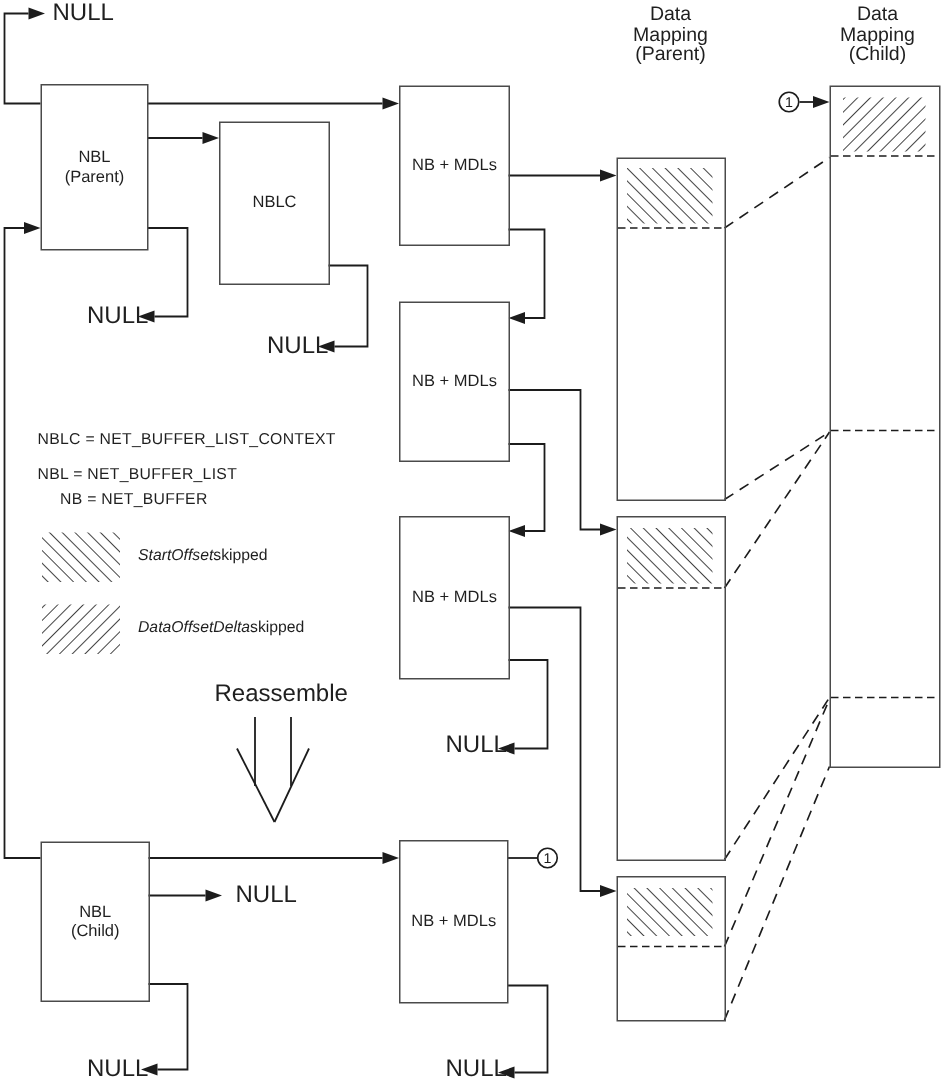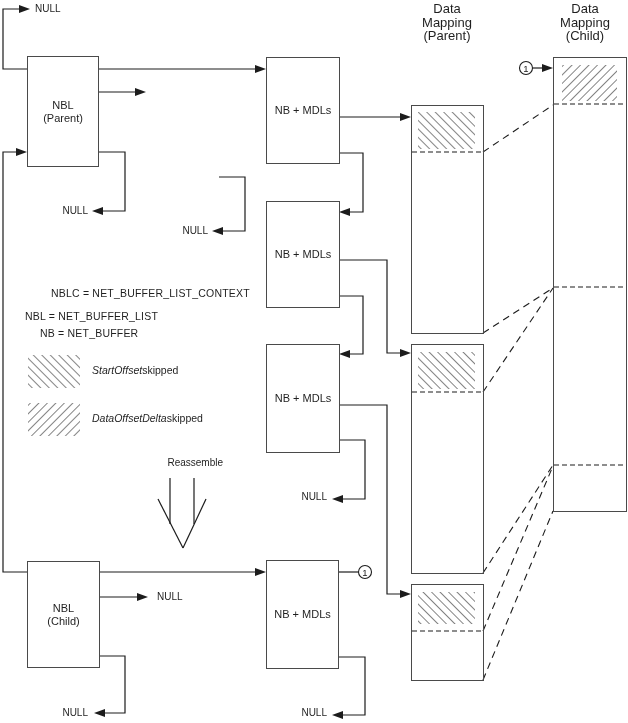--- a/index.html
+++ b/index.html
@@ -12,21 +12,21 @@
     overflow:hidden;
   }
   #wires{position:absolute;left:0;top:0;}
   .box{
     position:absolute;border:1px solid var(--box);background:transparent;
     display:flex;align-items:center;justify-content:center;text-align:center;
     font-size:11px;line-height:13px;box-sizing:border-box;
   }
   .box .bl{display:block;}
   .lbl{
-    position:absolute;font-size:10px;line-height:11px;white-space:nowrap;
+    position:absolute;font-size:16px;line-height:11px;white-space:nowrap;
     color:var(--text);
   }
   .lbl.r{text-align:right;}
   .lbl.c{text-align:right;white-space:normal;}
   .hdr{
     position:absolute;width:100px;text-align:center;font-size:13px;
     line-height:13.5px;color:var(--text);
   }
   .legend-row{position:absolute;font-size:10.5px;white-space:nowrap;}
   .term{font-style:italic;}
@@ -131,20 +131,23 @@
     </g>
   </svg>
 
   <div class="box" style="left:27px;top:56px;width:72px;height:111px;">
     <div>
       <span class="bl">NBL</span>
       <span class="bl">(Parent)</span>
     </div>
   </div>
 
+  <div class="box" style="left:146px;top:81px;width:74px;height:109px;">
+    <span>NBLC</span>
+  </div>
 
   <div class="box" style="left:266px;top:57px;width:74px;height:107px;">
     <span>NB + MDLs</span>
   </div>
 
   <div class="box" style="left:266px;top:201px;width:74px;height:107px;">
     <span>NB + MDLs</span>
   </div>
 
   <div class="box" style="left:266px;top:344px;width:74px;height:109px;">
@@ -179,21 +182,21 @@
   </div>
 
   <div class="lbl" style="left:35px;top:3px;">NULL</div>
   <div class="lbl r" style="left:58px;top:205px;width:30px;">NULL</div>
   <div class="lbl r" style="left:178px;top:225px;width:30px;">NULL</div>
   <div class="lbl r" style="left:297px;top:491px;width:30px;">NULL</div>
   <div class="lbl" style="left:157px;top:591px;">NULL</div>
   <div class="lbl r" style="left:58px;top:707px;width:30px;">NULL</div>
   <div class="lbl r" style="left:297px;top:707px;width:30px;">NULL</div>
 
-  <div class="legend-row abbr" style="left:25px;top:287px;margin-left:26px;">NBLC = NET_BUFFER_LIST_CONTEXT</div>
+  <div class="legend-row abbr" style="left:25px;top:287px;">NBLC = NET_BUFFER_LIST_CONTEXT</div>
   <div class="legend-row abbr" style="left:25px;top:310px;">NBL = NET_BUFFER_LIST</div>
   <div class="legend-row abbr" style="left:40px;top:327px;">NB = NET_BUFFER</div>
 
   <div class="legend-row" style="left:92px;top:364px;">
     <span class="term">StartOffset</span><span class="t-rest">skipped</span>
   </div>
   <div class="legend-row" style="left:92px;top:412px;">
     <span class="term">DataOffsetDelta</span><span class="t-rest">skipped</span>
   </div>
 

